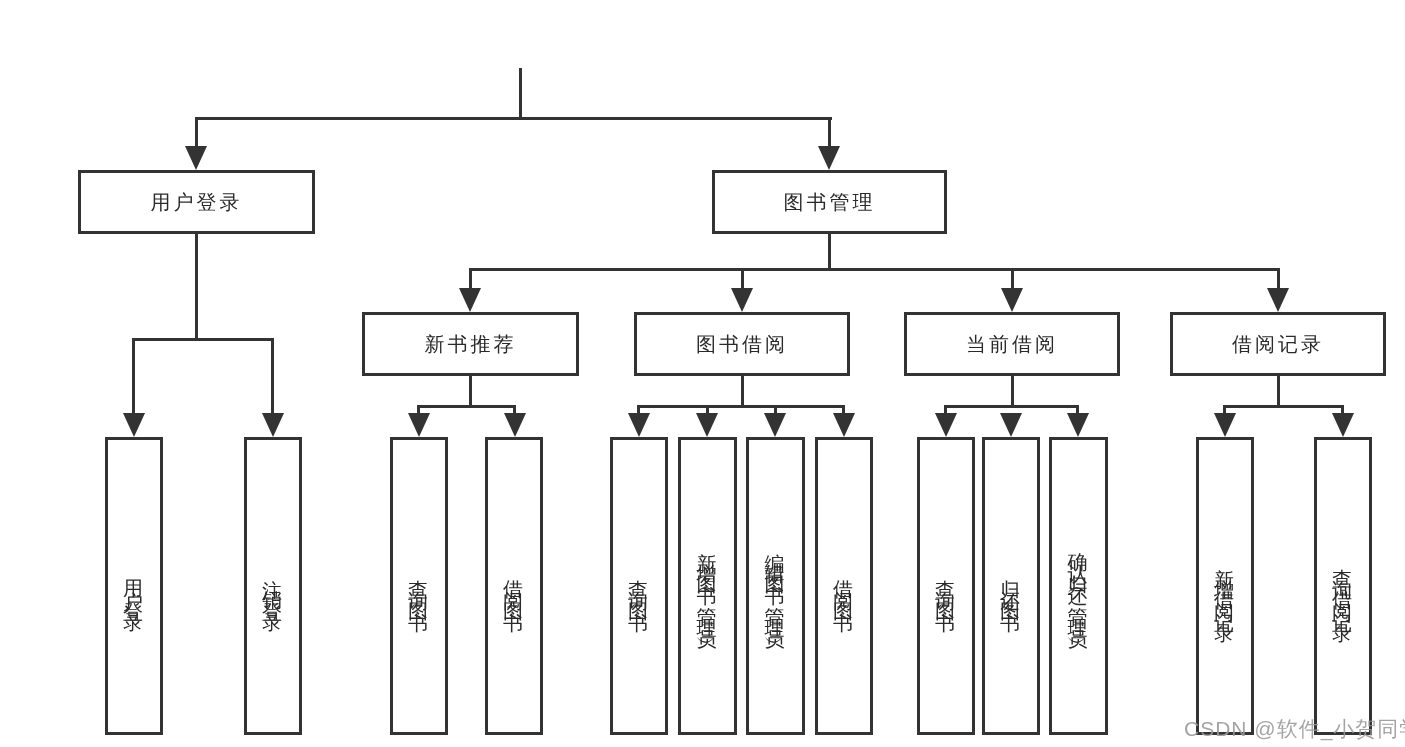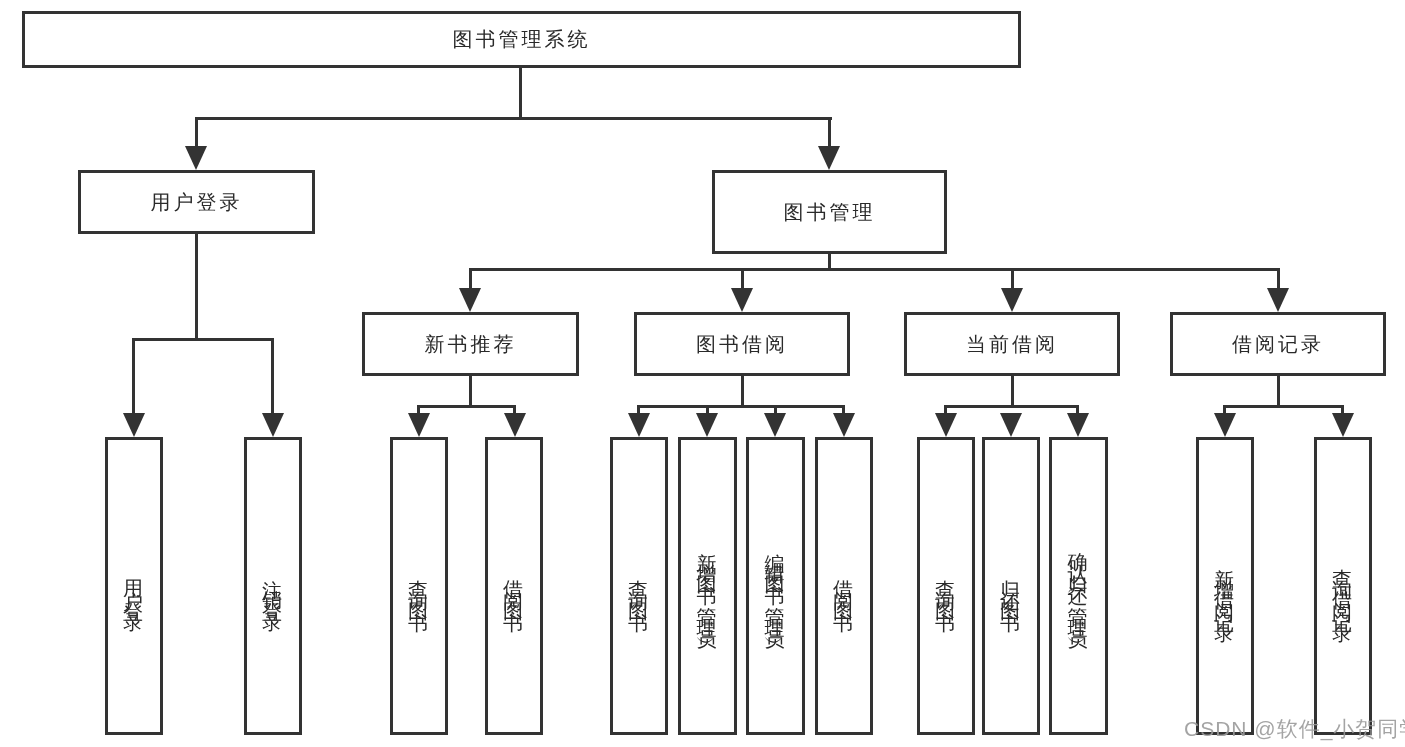--- a/index.html
+++ b/index.html
@@ -68,35 +68,32 @@
     opacity: 0.9;
     white-space: nowrap;
     z-index: 5;
   }
 </style>
 </head>
 <body>
 
 <div id="canvas">
 
-  <div class="node" style="left:22px; top:11px; width:999px; height:57px;">
-    <span class="h-label">图书管理系统</span>
-  </div>
 
   <div class="vline" style="left:519px; top:68px; height:49px;"></div>
   <div class="hline" style="left:195px; top:117px; width:637px;"></div>
   <div class="vline" style="left:195px; top:117px; height:32px;"></div>
   <div class="vline" style="left:828px; top:117px; height:32px;"></div>
   <div class="arrow" style="left:185px; top:146px;"></div>
   <div class="arrow" style="left:818px; top:146px;"></div>
 
   <div class="node" style="left:78px; top:170px; width:237px; height:64px;">
     <span class="h-label">用户登录</span>
   </div>
-  <div class="node" style="left:712px; top:170px; width:235px; height:84px;">
+  <div class="node" style="left:712px; top:170px; width:235px; height:64px;">
     <span class="h-label">图书管理</span>
   </div>
 
   <div class="vline" style="left:195px; top:234px; height:104px;"></div>
   <div class="hline" style="left:132px; top:338px; width:141px;"></div>
   <div class="vline" style="left:132px; top:338px; height:77px;"></div>
   <div class="vline" style="left:271px; top:338px; height:77px;"></div>
   <div class="arrow" style="left:123px; top:413px;"></div>
   <div class="arrow" style="left:262px; top:413px;"></div>
 

